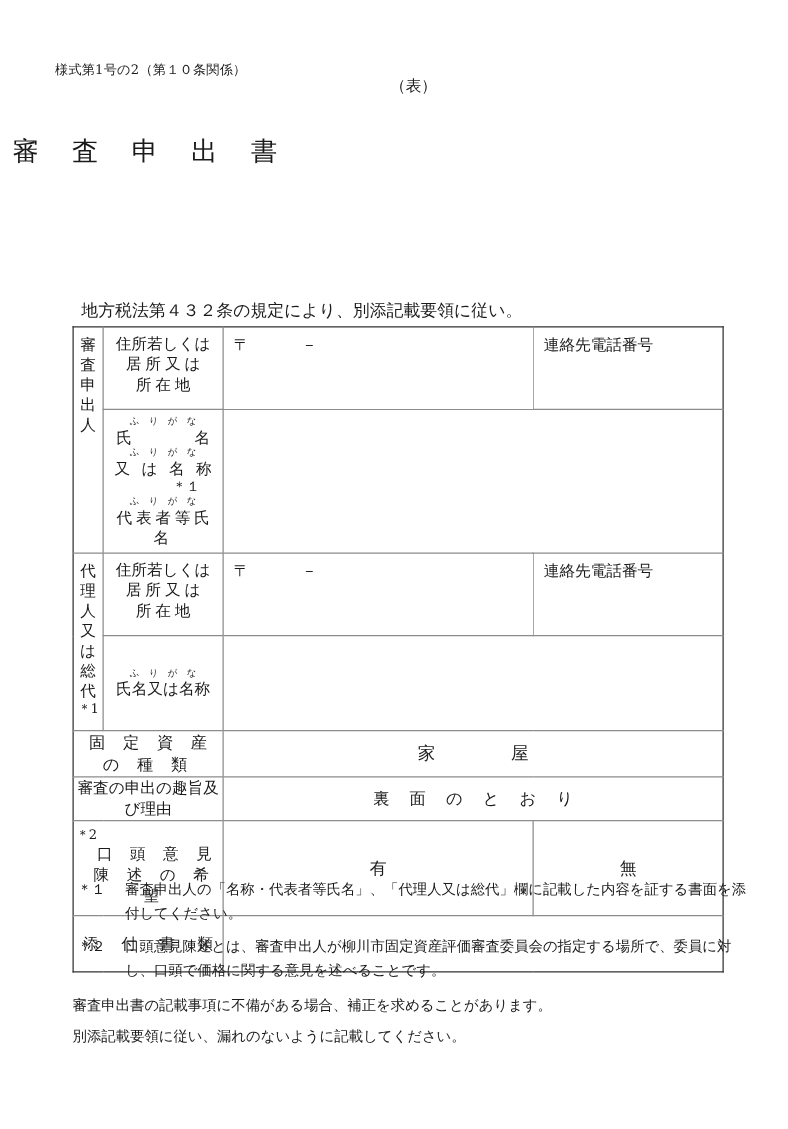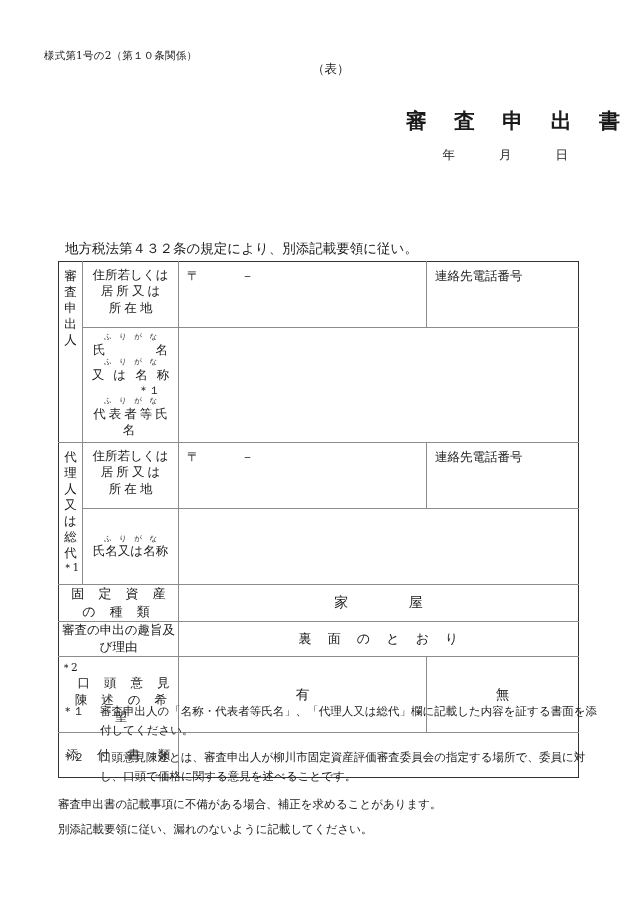--- a/index.html
+++ b/index.html
@@ -36,23 +36,23 @@
     font-size: 12.5px;
     white-space: nowrap;
   }
 
   
   .doc-title {
     position: absolute;
     left: 0;
     right: 0;
     top: 107px;
-    text-align: right;
+    text-align: left;
     font-size: 21px;
-    font-weight: 700;
+    font-weight: 400;
     letter-spacing: 10px;
     text-indent: 10px;
     white-space: nowrap;
   }
   .date-line {
     position: absolute;
     left: 0;
     top: 147px;
     width: 578px;
     text-align: right;
@@ -262,25 +262,20 @@
 </head>
 <body>
 
 <div class="page">
 
   <div class="doc-code">様式第1号の2（第１０条関係）</div>
   <div class="face-mark">（表）</div>
 
   <div class="doc-title">審 査 申 出 書</div>
 
-  <div class="date-line">
-    <span class="d-y">年</span>
-    <span class="d-m">月</span>
-    <span class="d-d">日</span>
-  </div>
 
   <div class="intro">地方税法第４３２条の規定により、別添記載要領に従い。</div>
 
   <table class="form-table">
     <colgroup>
       <col style="width:24px">
       <col style="width:96px">
       <col style="width:248px">
       <col style="width:152px">
     </colgroup>

